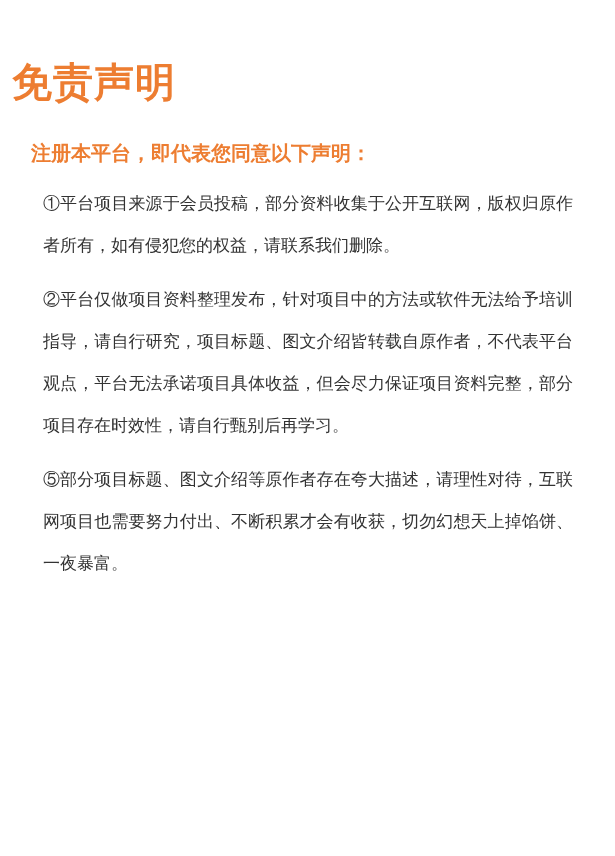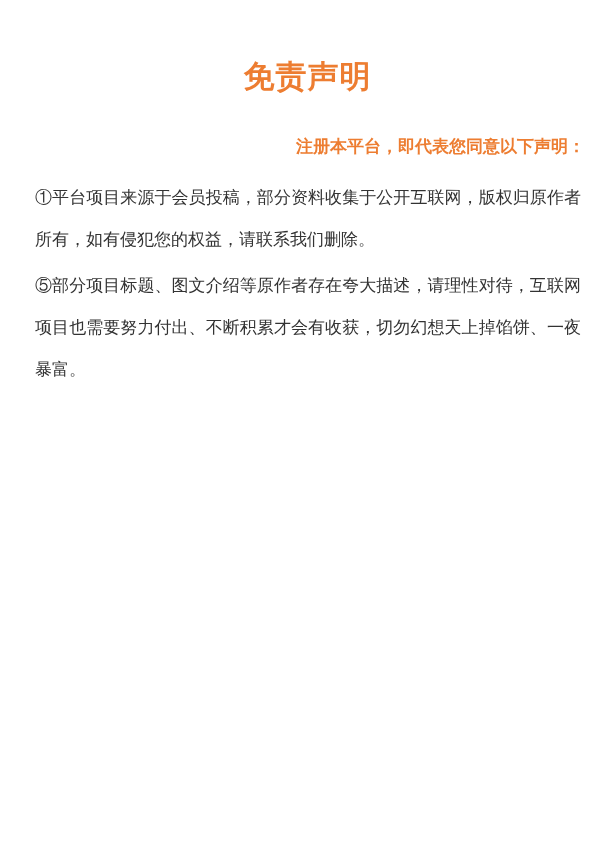--- a/index.html
+++ b/index.html
@@ -10,55 +10,54 @@
   .page {
     position: relative;
     width: 615px;
     height: 856px;
     background: var(--bg, #ffffff);
     font-family: "Liberation Sans", sans-serif;
     overflow: hidden;
     box-sizing: border-box;
   }
   .title {
-    margin: 6px;
+    margin: 12px;
     padding-top: 52px;
-    text-align: center;
-    font-size: 31px;
+    font-size: 40px;
     line-height: 37px;
     font-weight: 700;
     color: var(--accent, #ED7D31);
     letter-spacing: 1px;
   }
   .lead {
     margin: 42px 30px 0 31px;
-    font-size: 17px;
+    font-size: 20px;
     line-height: 20px;
     font-weight: 700;
     color: var(--accent, #ED7D31);
-    text-align: right;
   }
   .body {
     margin: 20px 30px 0 31px;
     font-size: 17px;
     line-height: 42px;
     color: var(--text, #333333);
     text-align: justify;
     text-justify: inter-ideograph;
   }
   .body p {
-    margin: 4px;
+    margin: 12px;
   }
 </style>
 </head>
 <body>
 
 <div class="page">
   <h1 class="title">免责声明</h1>
 
   <p class="lead">注册本平台，即代表您同意以下声明：</p>
 
   <div class="body">
     <p>①平台项目来源于会员投稿，部分资料收集于公开互联网，版权归原作者所有，如有侵犯您的权益，请联系我们删除。</p>
+    <p>②平台仅做项目资料整理发布，针对项目中的方法或软件无法给予培训指导，请自行研究，项目标题、图文介绍皆转载自原作者，不代表平台观点，平台无法承诺项目具体收益，但会尽力保证项目资料完整，部分项目存在时效性，请自行甄别后再学习。</p>
     <p>⑤部分项目标题、图文介绍等原作者存在夸大描述，请理性对待，互联网项目也需要努力付出、不断积累才会有收获，切勿幻想天上掉馅饼、一夜暴富。</p>
 
   </div>
 </div>
 
 </body></html>

